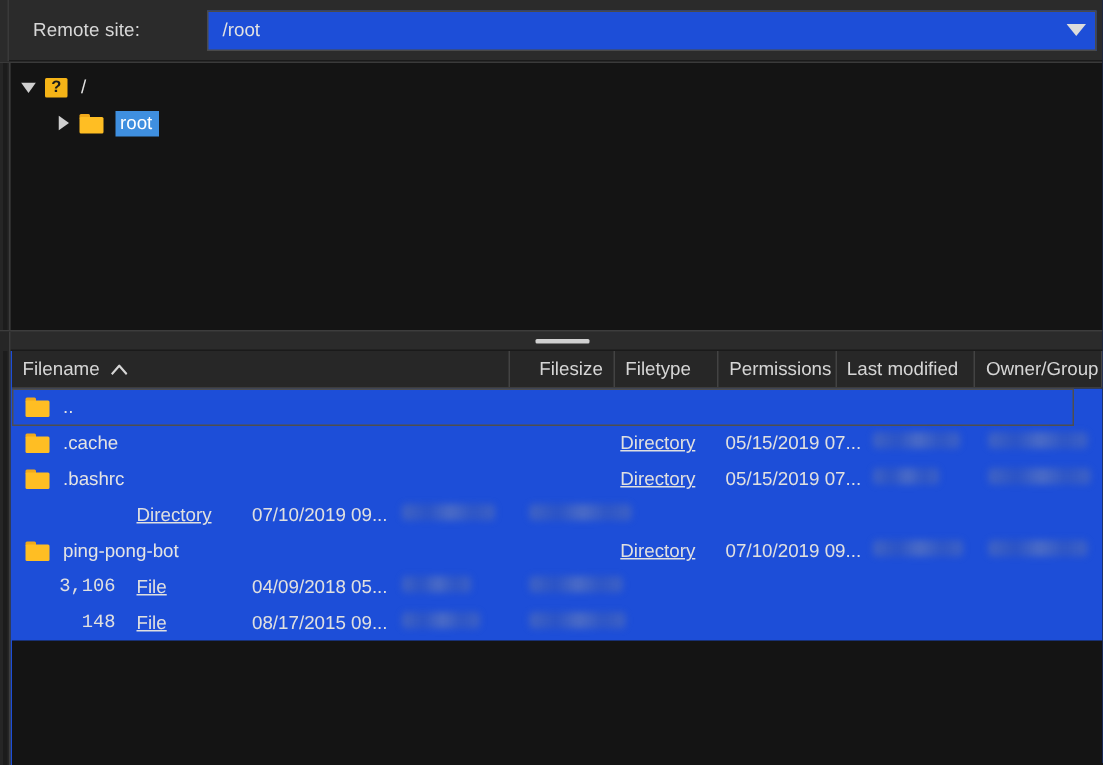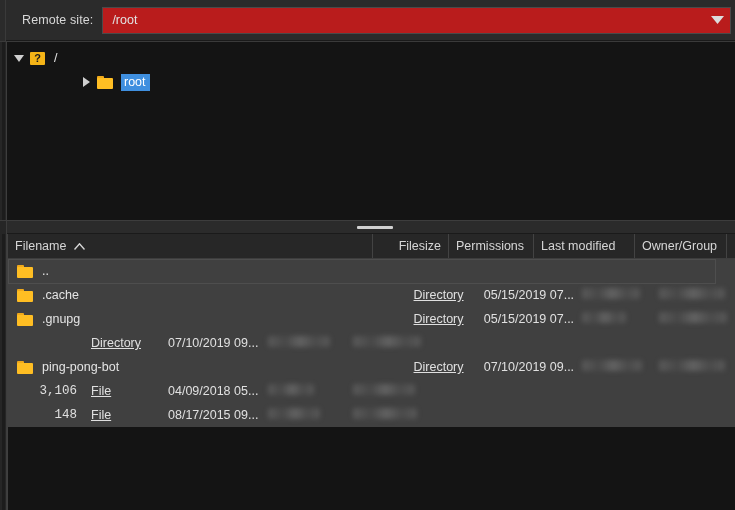--- a/index.html
+++ b/index.html
@@ -11,33 +11,34 @@
   }
   body { position: relative; }
 
   
   .topbar {
     position: absolute; left: 0; top: 0; width: 735px; height: 41px;
     background: #2b2b2b;
     display: flex; align-items: center;
     padding-left: 10px;
     border-bottom: 1px solid #1a1a1a;
+    gap: 36px;
   }
   .topbar-left-rail {
     position: absolute; left: 0; top: 0; width: 6px; height: 41px;
     background: #2b2b2b; border-right: 1px solid #3a3a3a;
   }
   .remote-label {
     color: #d8d8d8; font-size: 12.5px; letter-spacing: .1px;
     margin-left: 12px; margin-right: 9px; white-space: nowrap;
   }
   .combo {
     position: relative; flex: 1;
     height: 27px; margin-right: 4px;
-    background: #b91c1c;
+    background: #1d4ed8;
     border: 1px solid #4a4a4a;
     display: flex; align-items: center;
   }
   .combo-value {
     color: #e2e2e2; font-size: 12.5px;
     padding-left: 9px; flex: 1;
     white-space: nowrap; overflow: hidden;
   }
   .combo-arrow {
     width: 26px; height: 25px;
@@ -57,21 +58,21 @@
   }
   .tree-rail-inner{
     position:absolute; left:2px; top:0; width:3px; height:179px;
     background:#1c1c1c;
   }
   .tree-body { position: absolute; left: 8px; top: 4px; right: 0; }
   .tree-row {
     display: flex; align-items: center; height: 24px;
     font-size: 12.5px; color: #e4e4e4;
   }
-  .tree-row.child { padding-left: 23px; margin-left: 44px; }
+  .tree-row.child { padding-left: 23px; }
   .twisty { width: 22px; display: flex; align-items: center; justify-content: center; }
   .twisty svg { display: block; }
   .tree-icon { width: 20px; display: flex; align-items: center; justify-content: flex-start; }
   .q-icon {
     width: 15px; height: 13px; background: #f5b417;
     color: #1a1a1a; font-size: 11px; font-weight: bold;
     display: flex; align-items: center; justify-content: center;
     line-height: 1; border-radius: 1px;
   }
   .folder {
@@ -104,21 +105,21 @@
     background: #d0d0d0; border-radius: 1px;
   }
   .splitter-rail {
     position:absolute; left:0; top:0; width:7px; height:14px;
     background:#262626; border-right:1px solid #3d3d3d;
   }
 
   
   .listpane {
     position: absolute; left: 0; top: 234px; width: 735px; height: 276px;
-    background: #404040;
+    background: #1d4ed8;
   }
   .list-rail {
     position: absolute; left: 0; top: 0; width: 7px; height: 276px;
     background: #262626; border-right: 1px solid #3d3d3d;
   }
   .list-rail-inner{
     position:absolute; left:2px; top:0; width:3px; height:276px; background:#1c1c1c;
   }
   .header-row {
     position: absolute; left: 8px; top: 0; width: 727px; height: 25px;
@@ -246,20 +247,23 @@
       <span>Filename</span>
       <span class="sort-arrow">
         <svg width="11" height="7" viewBox="0 0 11 7">
             <polyline points="0.5,6.5 5.5,0.8 10.5,6.5" fill="none" stroke="#d6d6d6" stroke-width="1.4"></polyline>
           </svg>
       </span>
     </div>
     <div class="hcell num" style="width:76px">
       <span>Filesize</span>
     </div>
+    <div class="hcell" style="width:75px">
+      <span>Filetype</span>
+    </div>
     <div class="hcell" style="width:85px">
       <span>Permissions</span>
     </div>
     <div class="hcell" style="width:101px">
       <span>Last modified</span>
     </div>
     <div class="hcell" style="width:92px">
       <span>Owner/Group</span>
     </div>
   </div>
@@ -288,21 +292,21 @@
       <div class="c-size"></div>
       <div class="c-type">Directory</div>
       <div class="c-mod">05/15/2019 07...</div>
       <div class="c-perm"><span class="blur" style="width:58px"></span></div>
       <div class="c-own"><span class="blur" style="width:66px"></span></div>
     </div>
 
     <div class="row">
       <div class="c-name">
         <span class="folder"></span>
-        <span class="txt">.gnupg</span>
+        <span class="txt">.bashrc</span>
       </div>
       <div class="c-size"></div>
       <div class="c-type">Directory</div>
       <div class="c-mod">05/15/2019 07...</div>
       <div class="c-perm"><span class="blur" style="width:44px"></span></div>
       <div class="c-own"><span class="blur" style="width:68px"></span></div>
     </div>
 
     <div class="row">
       <div class="c-size"></div>

